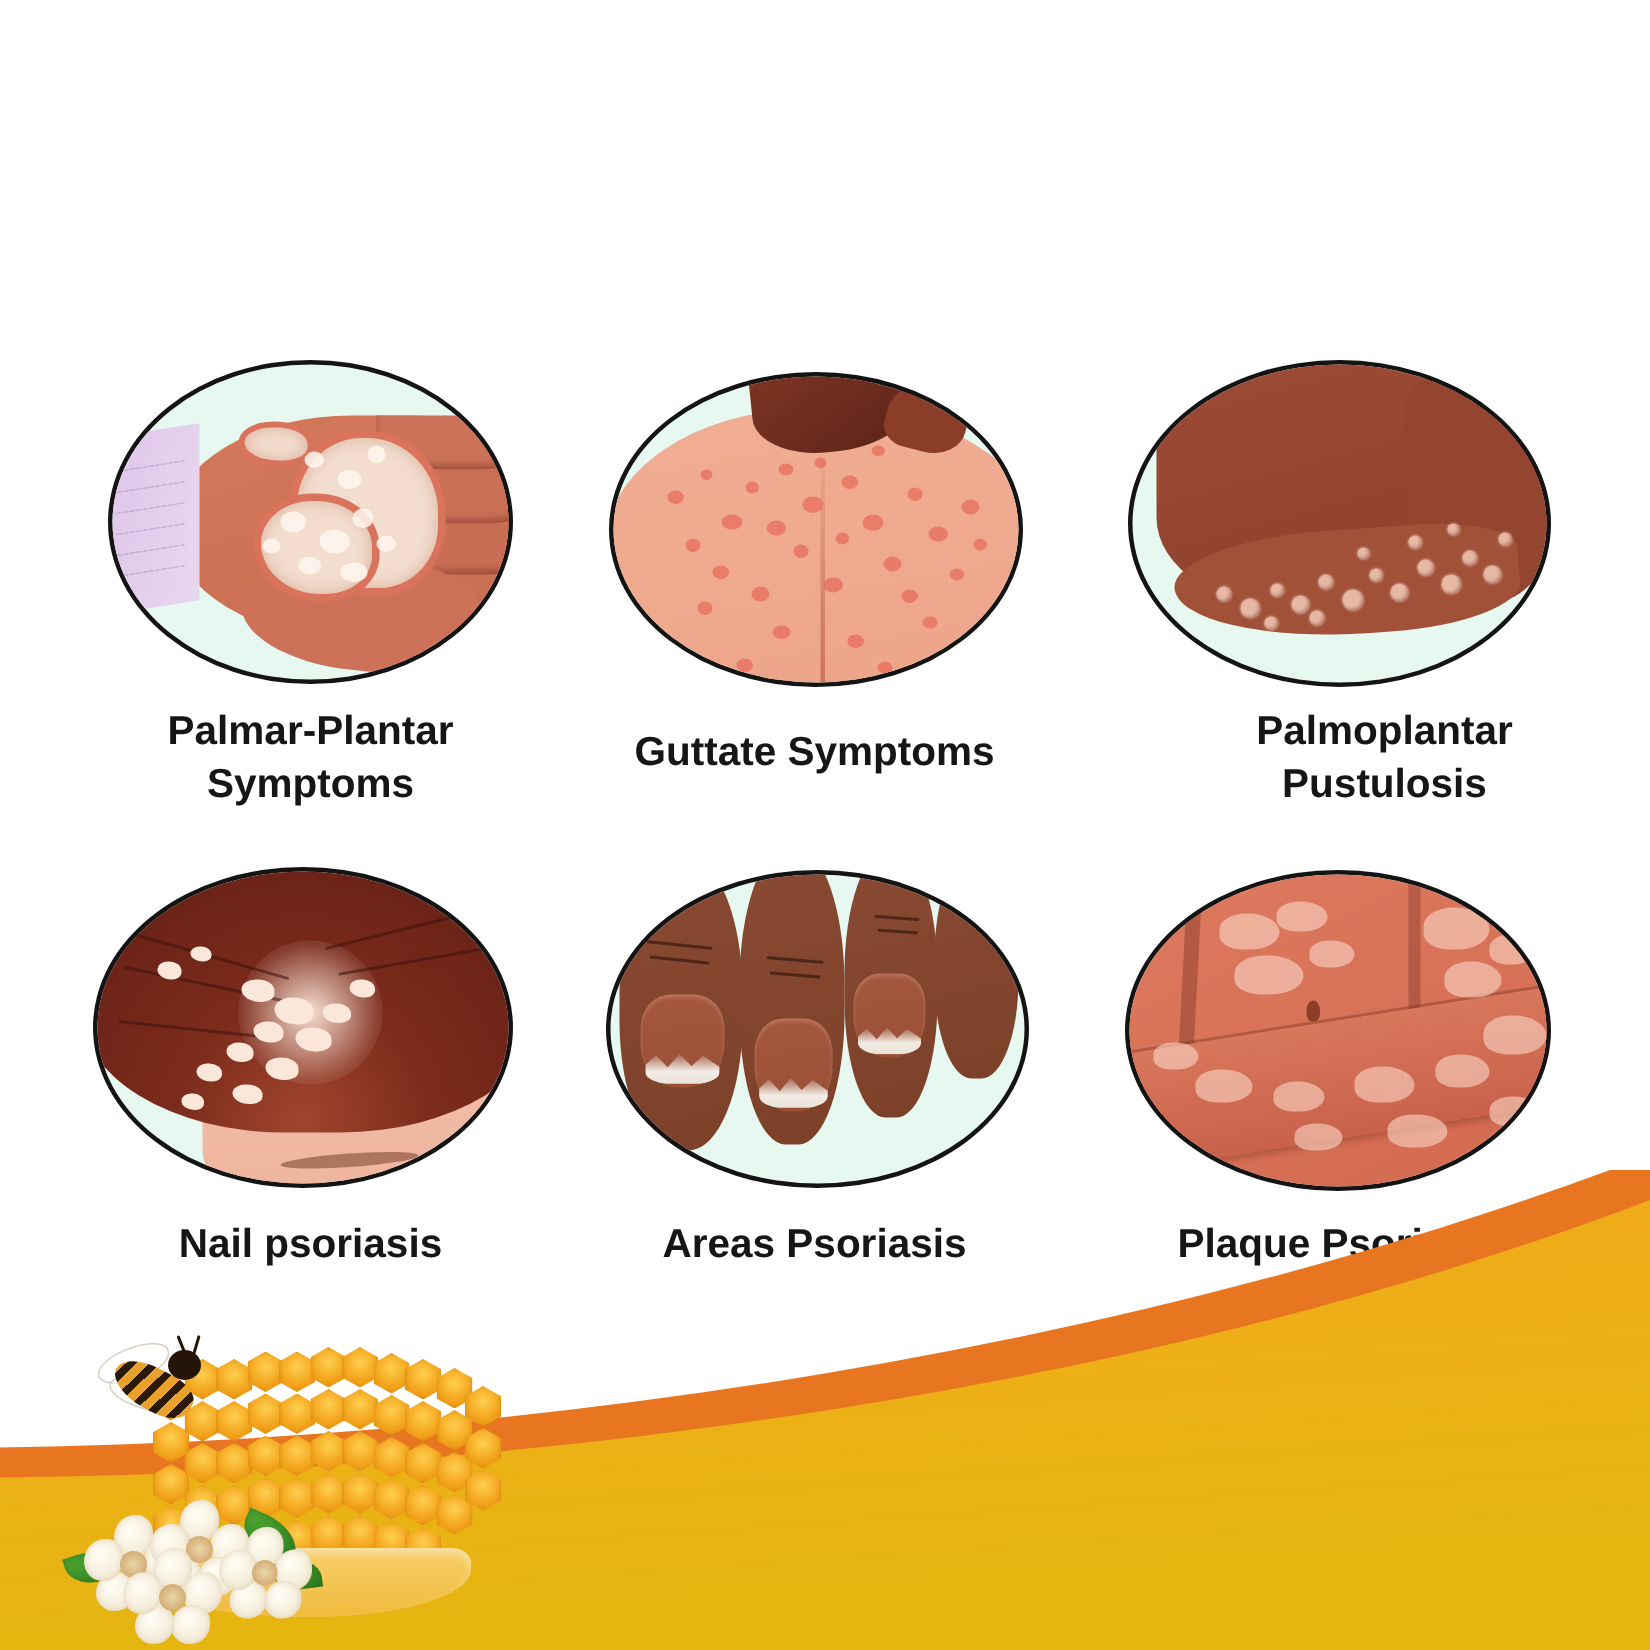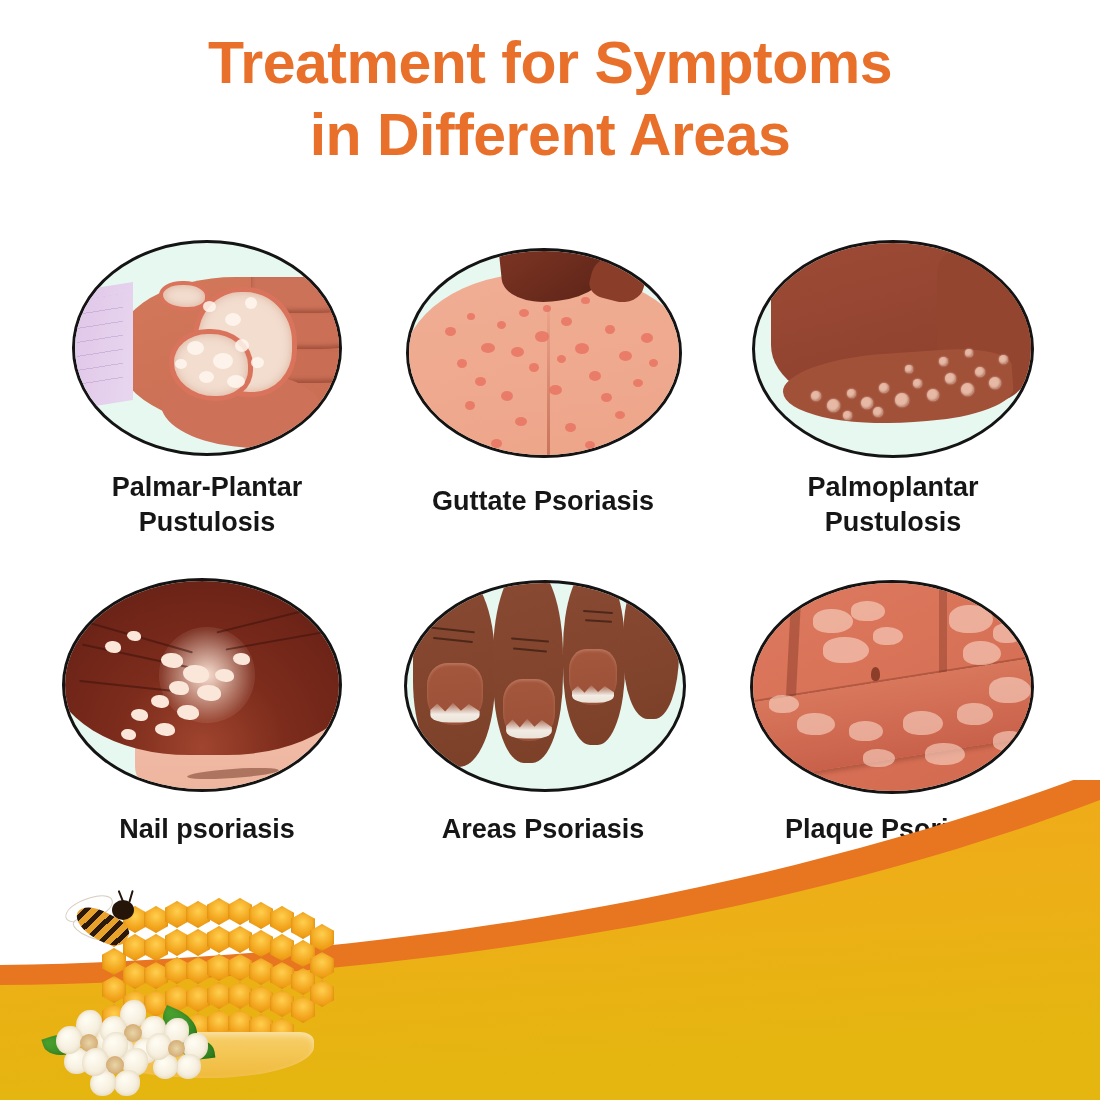--- a/index.html
+++ b/index.html
@@ -46,21 +46,21 @@
     font-family:"Liberation Sans", sans-serif;
     white-space:pre-line;
   }
 
   
   #card-1 .oval{left:72px;  top:240px; width:270px; height:216px;}
   #card-1 .caption{left:42px; top:470px; width:330px;}
   #card-2 .oval{left:406px; top:248px; width:276px; height:210px;}
   #card-2 .caption{left:378px; top:484px; width:330px;}
   #card-3 .oval{left:752px; top:240px; width:282px; height:218px;}
-  #card-3 .caption{left:718px; top:470px; width:350px;}
+  #card-3 .caption{left:748px; top:470px; width:350px;}
   #card-4 .oval{left:62px;  top:578px; width:280px; height:214px;}
   #card-4 .caption{left:42px; top:812px; width:330px;}
   #card-5 .oval{left:404px; top:580px; width:282px; height:212px;}
   #card-5 .caption{left:378px; top:812px; width:330px;}
   #card-6 .oval{left:750px; top:580px; width:284px; height:214px;}
   #card-6 .caption{left:718px; top:812px; width:350px;}
 
   
   .art{position:absolute;inset:0;}
 
@@ -174,24 +174,20 @@
   .fcenter{position:absolute;border-radius:50%;
     background:radial-gradient(circle,#e8d6a8 0%,#d8b37e 60%,#c09a66 100%);}
   .leaf{position:absolute;background:linear-gradient(140deg,#4fa832,#2e7d1f);
     border-radius:0 72% 0 72%;box-shadow:inset 0 0 5px rgba(20,70,12,.4);}
 </style>
 </head>
 <body>
 
 <div class="page">
 
-  <div class="title">
-    <span>Treatment for Symptoms</span>
-    <span class="l2">in Different Areas</span>
-  </div>
 
   <div class="grid">
 
     <div class="card" id="card-1">
       <div class="oval">
         <div class="art">
           <div class="h-hand"></div>
           <div class="h-f1"></div>
             <div class="h-f2"></div>
             <div class="h-f3"></div>
@@ -206,21 +202,21 @@
           <div class="speck" style="left:112px;top:98px;width:17px;height:14px;"></div>
           <div class="speck" style="left:138px;top:110px;width:20px;height:16px;"></div>
           <div class="speck" style="left:160px;top:96px;width:14px;height:13px;"></div>
           <div class="speck" style="left:124px;top:128px;width:15px;height:12px;"></div>
           <div class="speck" style="left:152px;top:132px;width:18px;height:13px;"></div>
           <div class="speck" style="left:176px;top:114px;width:13px;height:11px;"></div>
           <div class="speck" style="left:100px;top:116px;width:12px;height:10px;"></div>
         </div>
       </div>
       <div class="caption">Palmar-Plantar
-Pustulosis</div>
+Symptoms</div>
     </div>
 
     <div class="card" id="card-2">
       <div class="oval">
         <div class="art">
           <div class="b-skin"></div>
           <div class="b-hair"></div>
           <div class="b-hair2"></div>
           <div class="b-spine"></div>
           <div class="gdot" style="left:36px;top:76px;width:11px;height:9px;"></div>
@@ -248,21 +244,21 @@
           <div class="gdot" style="left:106px;top:166px;width:12px;height:9px;"></div>
           <div class="gdot" style="left:156px;top:172px;width:11px;height:9px;"></div>
           <div class="gdot" style="left:206px;top:160px;width:10px;height:8px;"></div>
           <div class="gdot" style="left:82px;top:188px;width:11px;height:9px;"></div>
           <div class="gdot" style="left:176px;top:190px;width:10px;height:8px;"></div>
           <div class="gdot" style="left:240px;top:108px;width:9px;height:8px;"></div>
           <div class="gdot" style="left:134px;top:54px;width:8px;height:7px;"></div>
           <div class="gdot" style="left:172px;top:46px;width:9px;height:7px;"></div>
         </div>
       </div>
-      <div class="caption">Guttate Psoriasis</div>
+      <div class="caption">Guttate Symptoms</div>
     </div>
 
     <div class="card" id="card-3">
       <div class="oval">
         <div class="art">
           <div class="f-body"></div>
           <div class="f-heel"></div>
           <div class="f-sole"></div>
           <div class="pus" style="left:56px;top:148px;width:10px;height:10px;"></div>
           <div class="pus" style="left:72px;top:156px;width:13px;height:13px;"></div>

